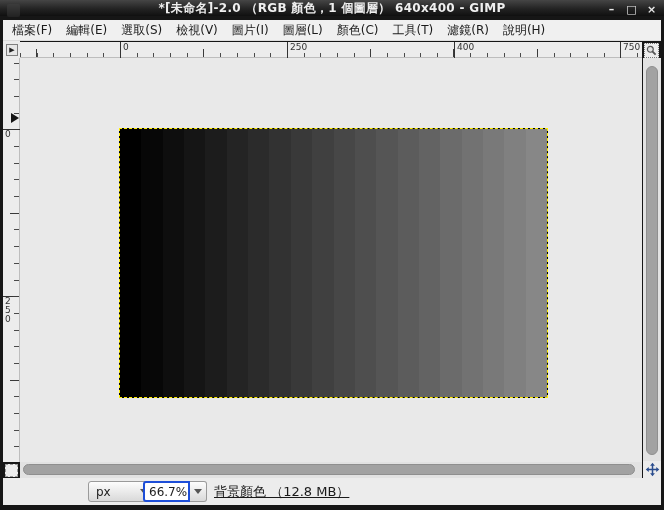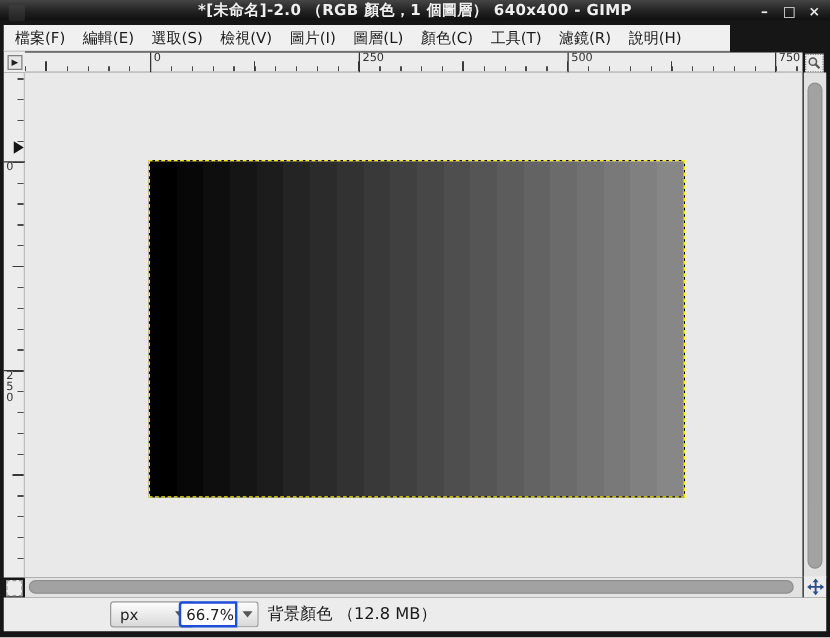--- a/index.html
+++ b/index.html
@@ -12,21 +12,21 @@
     background:linear-gradient(#454545,#232323 55%,#101010); display:flex; align-items:center; }
   .win-icon { position:absolute; left:7px; top:4px; width:13px; height:13px;
     background:linear-gradient(#3c3c3c,#222); border-radius:2px; }
   .win-title { width:100%; text-align:center; color:#efefef; font-size:12px; font-weight:bold;
     letter-spacing:.3px; line-height:20px; white-space:nowrap; }
   .win-controls { position:absolute; right:6px; top:0; height:20px; display:flex; gap:7px; align-items:center; }
   .win-btn { color:#e8e8e8; font-size:11px; font-weight:bold; width:13px; text-align:center;
     line-height:18px; cursor:default; }
 
   
-  .menubar { position:absolute; left:3px; top:20px; width:581px; height:21px; background:#f0f0f0;
+  .menubar { position:absolute; left:3px; top:20px; width:658px; height:21px; background:#f0f0f0;
     display:flex; align-items:center; padding-left:2px; border-bottom:1px solid #dcdcdc; }
   .menu-item { font-size:12px; color:#1a1a1a; padding:3px 7px; white-space:nowrap; }
 
   
   .corner { position:absolute; left:3px; top:41px; width:17px; height:17px; background:#ececec; }
   .corner-btn { position:absolute; left:3px; top:3px; width:12px; height:12px; background:#e7e7e7;
     border:1px solid #808080; font-size:7px; color:#222; text-align:center; line-height:10px; }
   .h-ruler { position:absolute; left:20px; top:42px; width:622px; height:16px;
     background:
       repeating-linear-gradient(to right,#3a3a3a 0 1px,transparent 1px 83.4px) -67px bottom / 100% 8px no-repeat,
@@ -73,21 +73,21 @@
     display:flex; align-items:center; justify-content:space-between; padding:0 7px; font-size:12px; color:#222; }
   .chevron { width:0; height:0; border-left:4px solid transparent; border-right:4px solid transparent;
     border-top:5px solid #555; }
   .zoom-input { position:absolute; left:140px; top:3px; width:47px; height:21px; background:#fff;
     border:2px solid #1d4ed8; border-radius:3px 0 0 3px; font-size:12px; color:#222;
     text-align:center; padding:0 4px; line-height:19px; }
   .zoom-dropdown { position:absolute; left:187px; top:3px; width:17px; height:21px;
     background:linear-gradient(#fdfdfd,#d9d9d9); border:1px solid #9a9a9a; border-left:none;
     border-radius:0 3px 3px 0; display:flex; align-items:center; justify-content:center; }
   .status-message { position:absolute; left:211px; top:0; height:27px; line-height:27px;
-    font-size:13px; color:#1a1a1a; white-space:nowrap; }
+    font-size:13px; color:#1a1a1a; white-space:nowrap;text-decoration:underline; }
 </style>
 </head>
 <body>
 
 <div class="window">
 
   <div class="titlebar">
     <div class="win-icon"></div>
     <div class="win-title">*[未命名]-2.0 （RGB 顏色，1 個圖層） 640x400 - GIMP</div>
     <div class="win-controls">
@@ -110,21 +110,21 @@
     <span class="menu-item">說明(H)</span>
   </div>
 
   <div class="corner">
     <div class="corner-btn">▶</div>
   </div>
 
   <div class="h-ruler">
     <span class="h-ruler-label" style="left:100px">0</span>
     <span class="h-ruler-label" style="left:267px">250</span>
-    <span class="h-ruler-label" style="left:434px">500</span>
+    <span class="h-ruler-label" style="left:434px">400</span>
     <span class="h-ruler-label" style="left:600px">750</span>
   </div>
 
   <div class="zoom-follow-btn">
     <svg width="11" height="11" viewBox="0 0 12 12">
       <circle cx="4.7" cy="4.7" r="3.2" fill="#e0e0e0" stroke="#555" stroke-width="1.3"></circle>
       <line x1="7.2" y1="7.2" x2="10.5" y2="10.5" stroke="#555" stroke-width="2"></line>
     </svg>
   </div>
 

